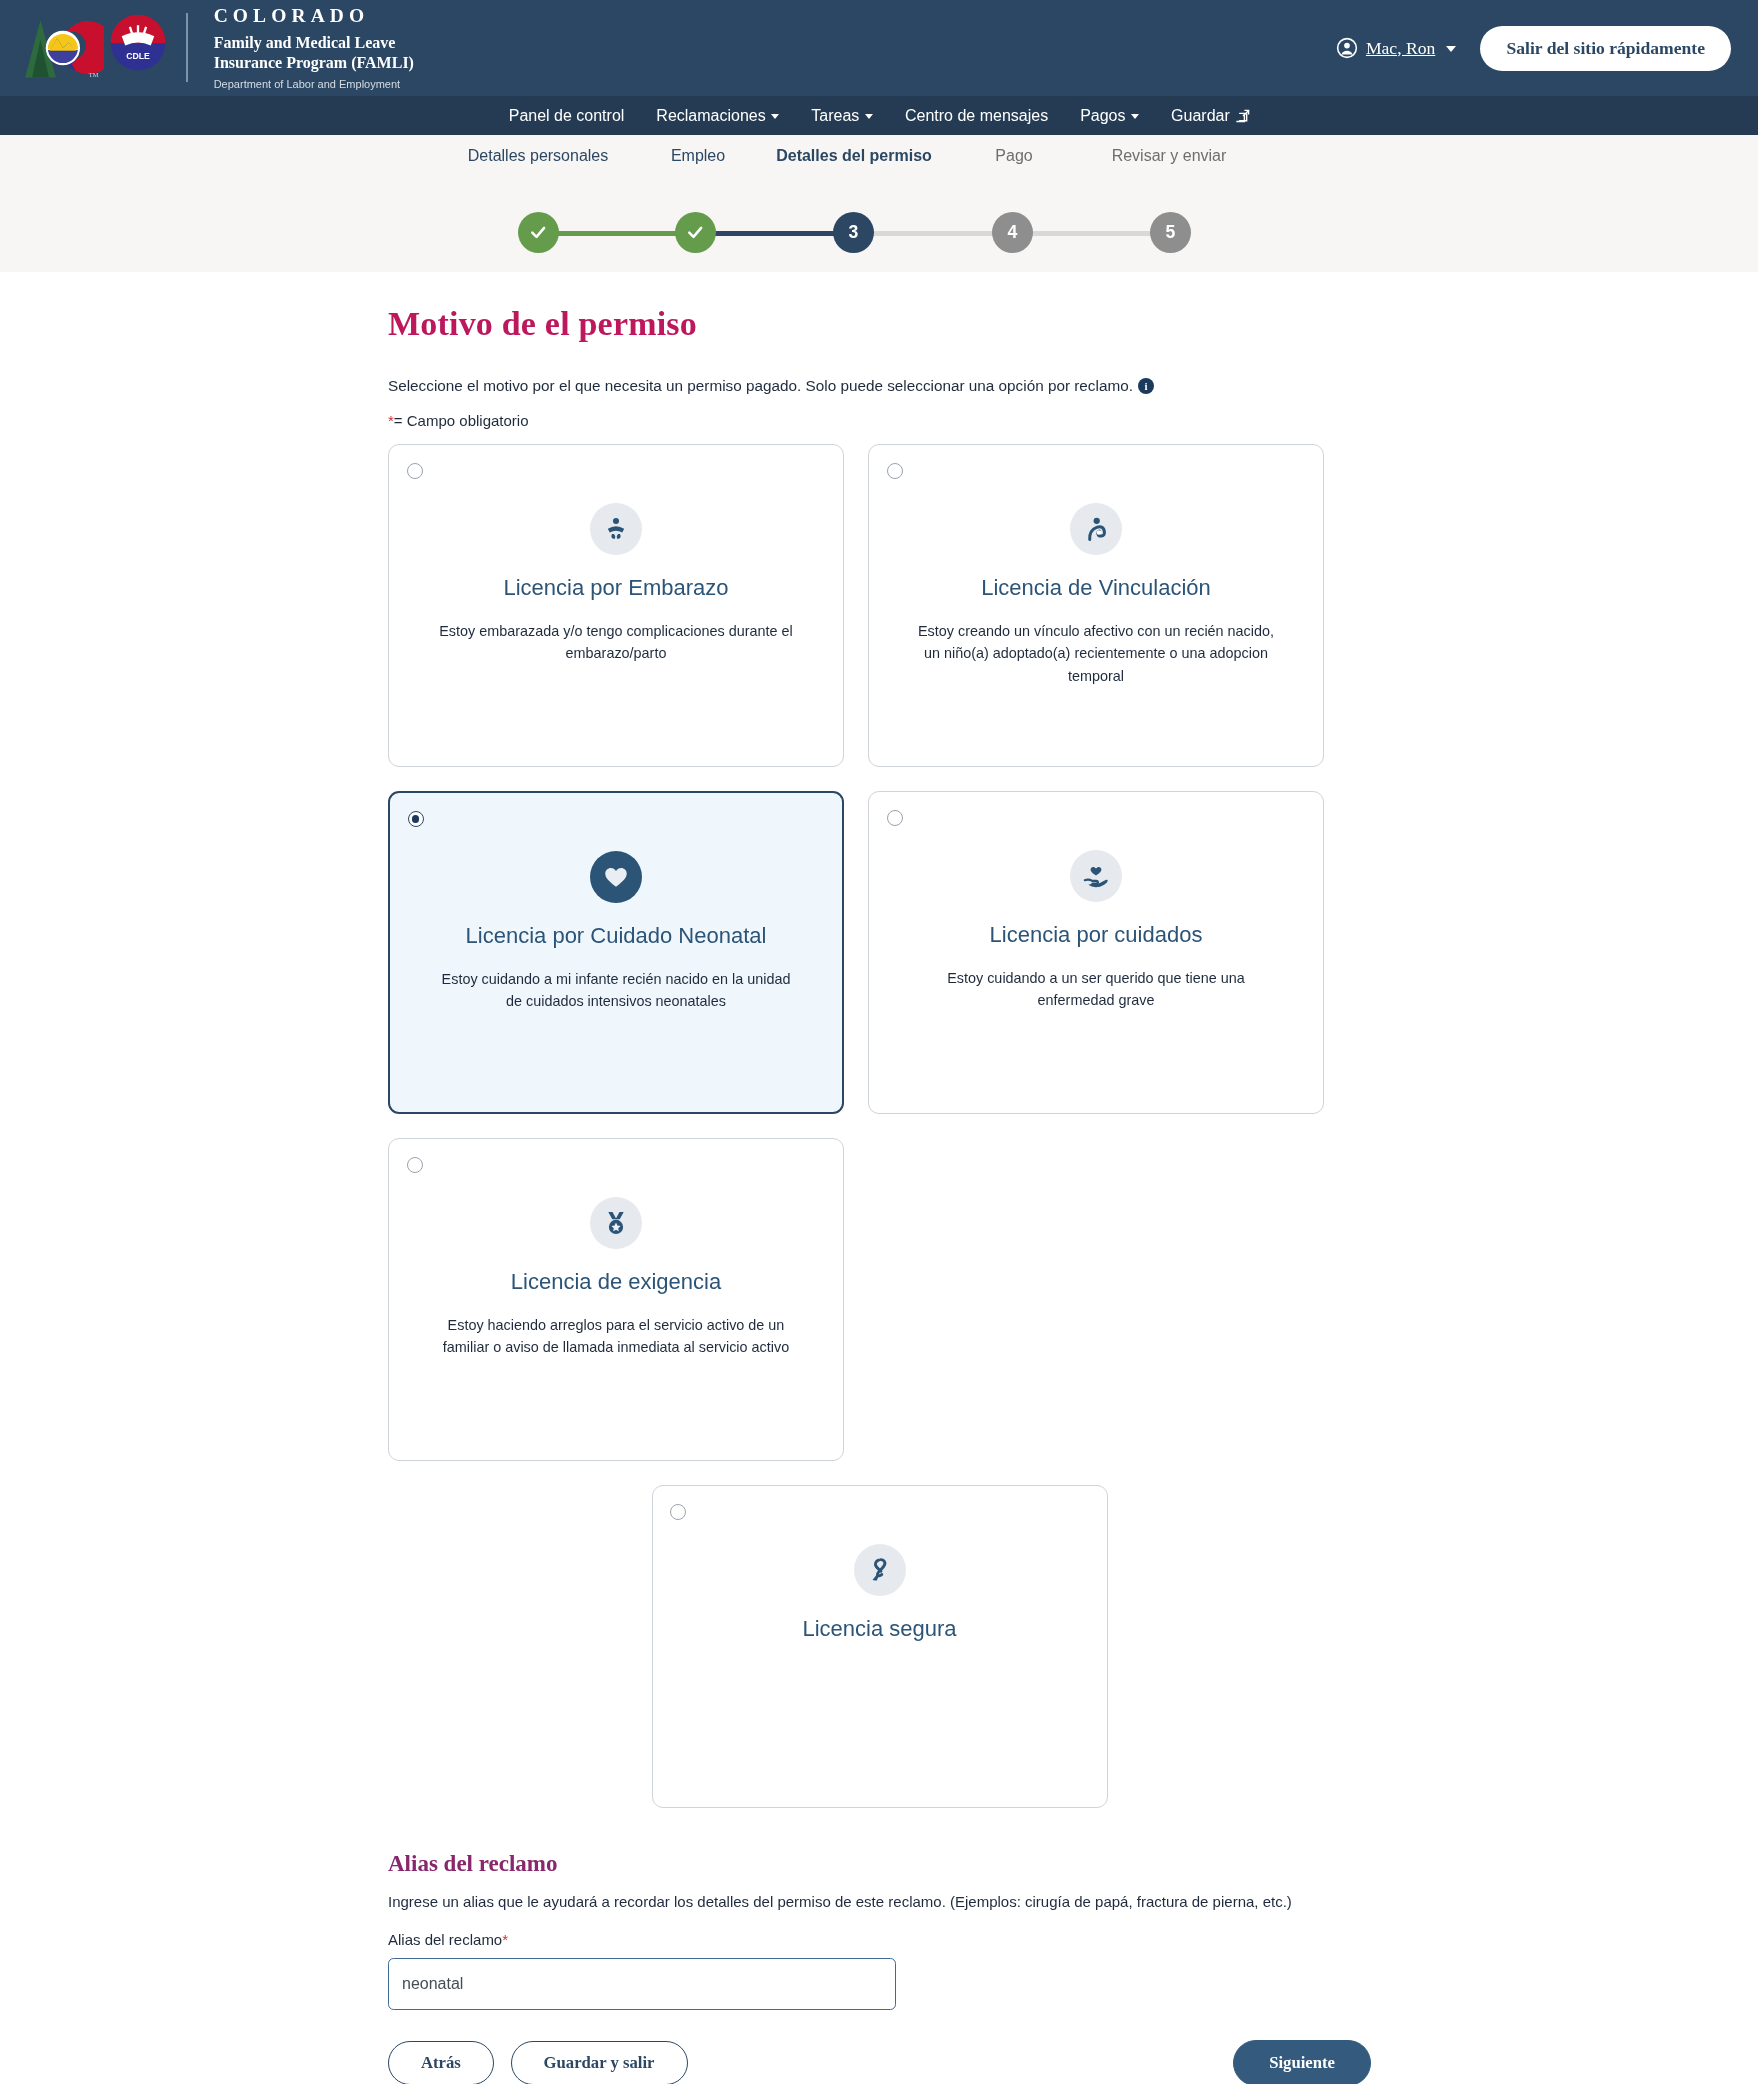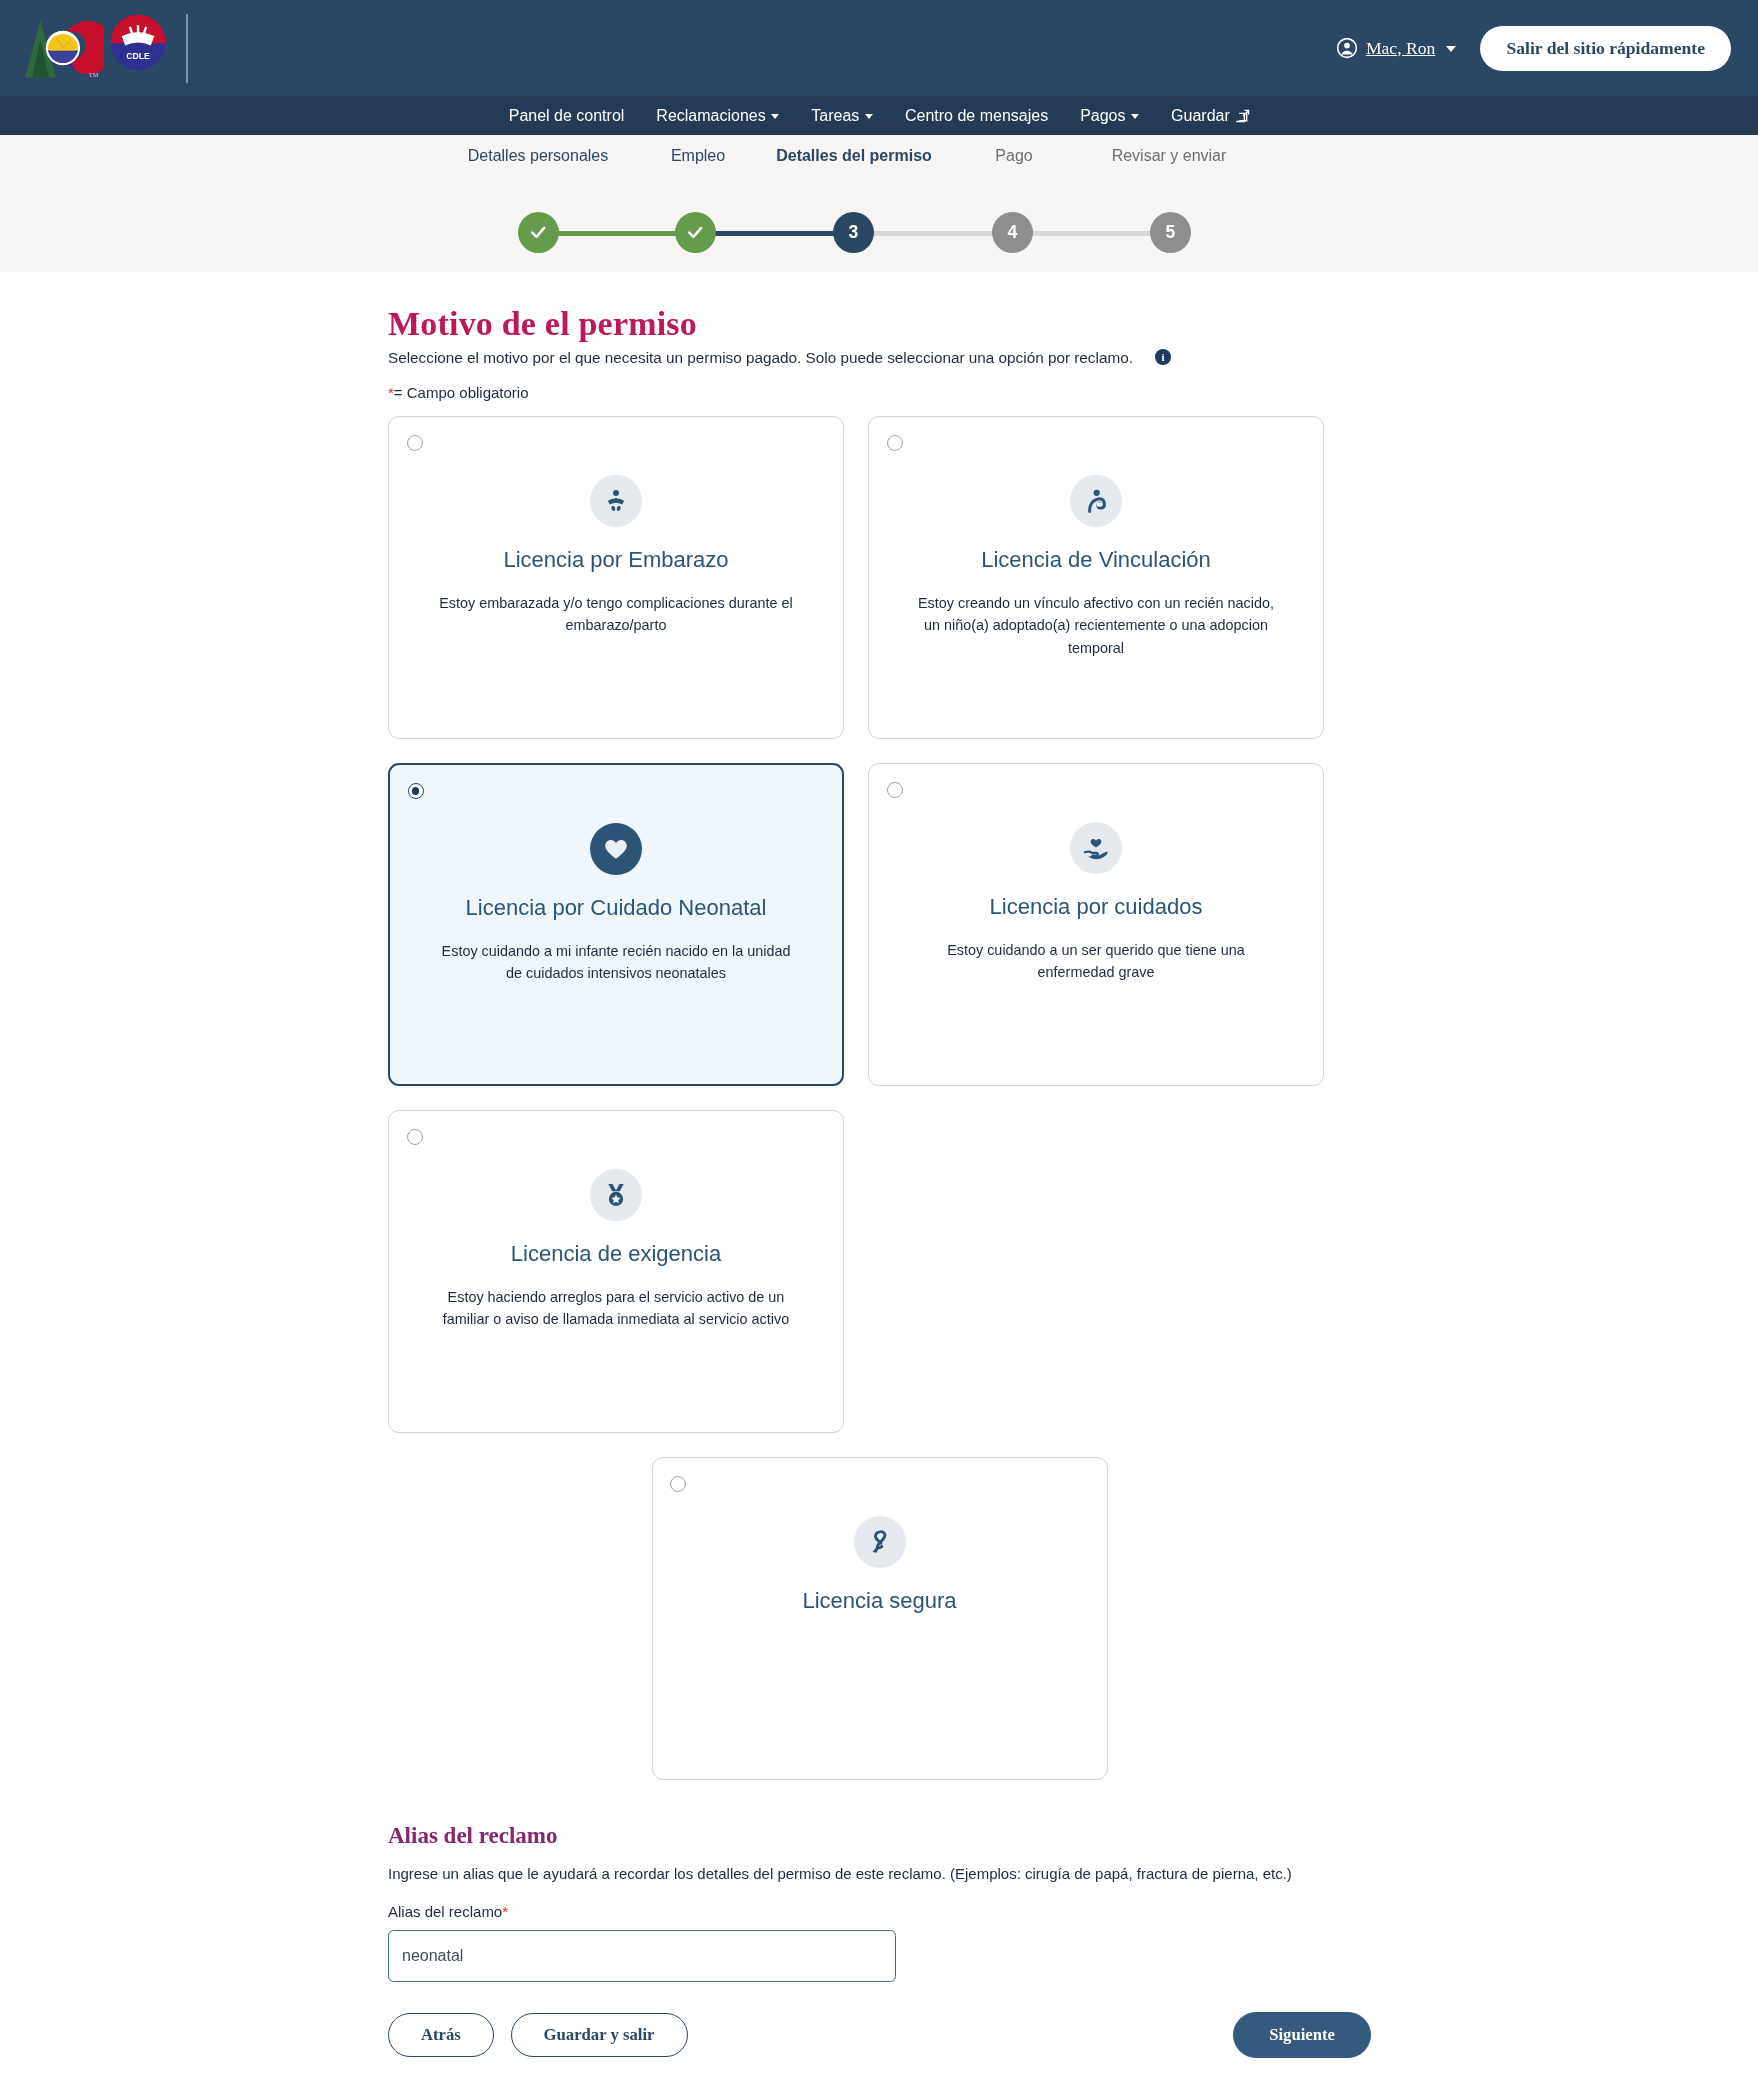--- a/index.html
+++ b/index.html
@@ -85,21 +85,21 @@
   .check { width:20.4px; height:20.4px; }
 
   
   .main { width:1759px; padding:0 0 0 0; position:relative; }
   .content { width:983px; margin:0 auto; position:relative; }
 
   h1.page-title {
     color:#be185d; font-family:"Liberation Serif", serif; font-weight:bold;
     font-size:34px; margin:33px 0 0 0; letter-spacing:0.2px;
   }
-  .intro { font-size:15.3px; margin-top:6px; color:#1f2b3d; display:flex; gap:22px;}
+  .intro { font-size:15.3px; margin-top:34px; color:#1f2b3d; display:flex; align-items:center; gap:5px;}
   .info-badge {
     display:inline-flex; align-items:center; justify-content:center;
     width:16px;height:16px;border-radius:50%;background:#1b3a5c;color:#fff;
     font-size:11px; font-weight:bold; font-family:"Liberation Serif",serif;
     cursor:pointer; flex:none;
   }
   .req-note { font-size:15px; margin-top:16.7px; color:#1f2b3d; }
   .req-star { color:#d32f2f; }
 
   
@@ -189,20 +189,28 @@
       </svg>
       <svg class="cdle-logo" viewBox="0 0 100 100">
         <circle cx="50" cy="50" r="47" fill="#c8102e"></circle>
         <path d="M3 52 a47 47 0 0 0 94 0 Z" fill="#2e3192"></path>
         <path d="M22 40 q28 -14 56 0 l-6 16 q-22 -10 -44 0 Z" fill="#ffffff"></path>
         <path d="M36 24 l4 12 M50 21 l0 14 M64 24 l-4 12" stroke="#ffffff" stroke-width="4" fill="none"></path>
         <text x="50" y="80" font-size="15" fill="#ffffff" text-anchor="middle" font-family="Liberation Sans, sans-serif" font-weight="bold">CDLE</text>
       </svg>
     </div>
     <div class="brand-divider"></div>
+    <div class="brand-text">
+      <div class="l1">COLORADO</div>
+      <div class="l2">
+        <div>Family and Medical Leave</div>
+        <div>Insurance Program (FAMLI)</div>
+      </div>
+      <div class="l3">Department of Labor and Employment</div>
+    </div>
   </div>
 
   <div class="header-right">
     <div class="user-chip">
       <svg width="22" height="22" viewBox="0 0 24 24">
         <circle cx="12" cy="12" r="10.2" fill="none" stroke="#ffffff" stroke-width="1.7"></circle>
         <circle cx="12" cy="9.4" r="3.1" fill="#ffffff"></circle>
         <path d="M5.9 19.2 a6.6 6.6 0 0 1 12.2 0" fill="#ffffff"></path>
       </svg>
       <span class="uname">Mac, Ron</span>

